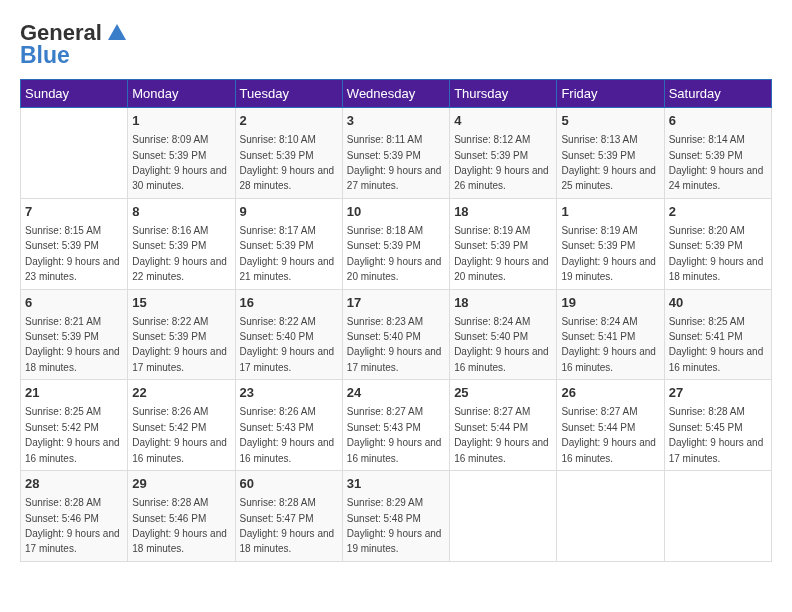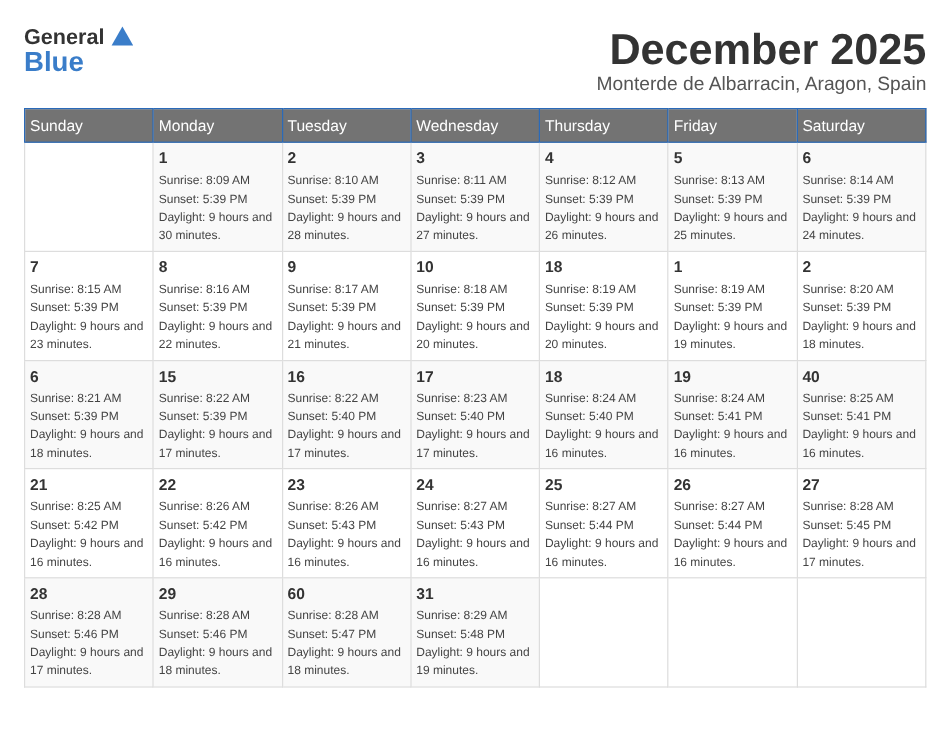--- a/index.html
+++ b/index.html
@@ -32,21 +32,21 @@
     .subtitle {
       font-size: 16px;
       color: #555;
     }
     table {
       width: 100%;
       border-collapse: collapse;
       font-size: 11px;
     }
     thead tr th {
-      background-color: #737373;
+      background-color: #4c1d95;
       color: #fff;
       padding: 6px 4px;
       text-align: left;
       font-size: 13px;
       font-weight: normal;
       border: 1px solid #2a6ab9;
     }
     tbody tr td {
       vertical-align: top;
       padding: 4px;
@@ -76,30 +76,26 @@
     .empty-cell {
       background: #fff !important;
     }
   </style>
 </head>
 <body>
 
 <div class="header">
   <div class="logo">
     <div style="display:flex; align-items:center; gap:4px;">
-      <span style="font-size:18px; font-weight:bold; color:#333;">General</span>
+      <span style="font-size:22px; font-weight:bold; color:#333;">General</span>
       <svg width="22" height="22" viewBox="0 0 22 22">
         <polygon points="11,2 20,18 2,18" fill="#3a7dc9"></polygon>
       </svg>
     </div>
     <span style="font-size:23px; font-weight:bold; color:#3a7dc9; margin-top:-4px;">Blue</span>
-  </div>
-  <div class="title-block">
-    <div class="month-title">December 2025</div>
-    <div class="subtitle">Monterde de Albarracin, Aragon, Spain</div>
   </div>
 </div>
 
 <table>
   <thead>
     <tr id="weekday-header">
     <th>Sunday</th>
         <th>Monday</th>
         <th>Tuesday</th>
         <th>Wednesday</th>

